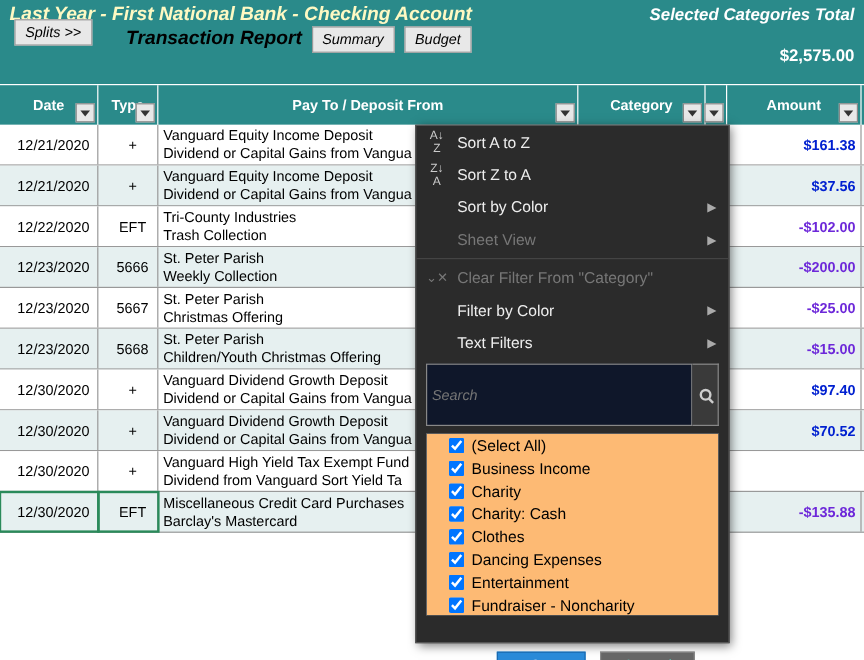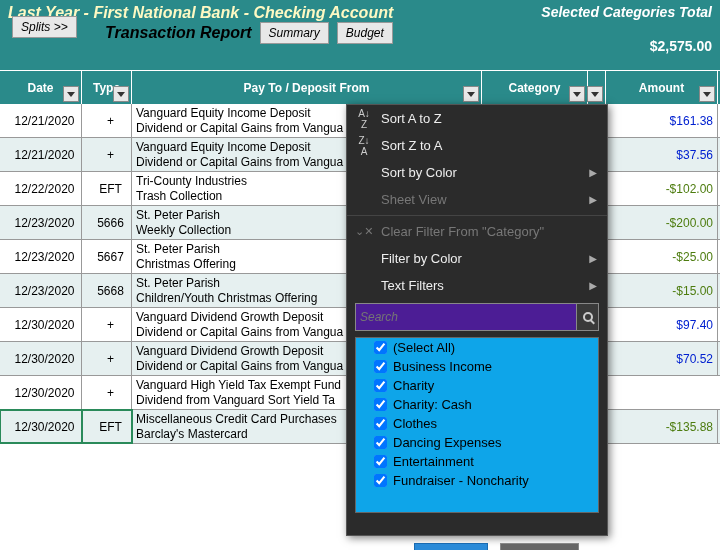--- a/index.html
+++ b/index.html
@@ -31,36 +31,36 @@
   .data-row { display: flex; height: 34px; border-bottom: 1px solid #999; background: #fff; }
   .data-row.alt { background: #e6f0f0; }
   .cell { border-right: 1px solid #999; display: flex; align-items: center; padding: 2px 4px; overflow: hidden; }
   .cell.center { justify-content: center; padding-left: 12px; }
   .cell.right { justify-content: flex-end; }
   .cell-date { width: 82px; }
   .cell-type { width: 50px; }
   .cell-payto { width: 350px; flex-direction: column; align-items: flex-start; justify-content: center; line-height: 1.2; }
   .cell-cat { width: 106px; }
   .cell-check { width: 18px; font-family: serif; }
-  .cell-amount { width: 112px; font-weight: normal; }
+  .cell-amount { width: 112px; font-weight: bold; }
   .amt-pos { color: #0020d0; }
-  .amt-neg { color: #4d7c0f; }
+  .amt-neg { color: #6d28d9; }
   .last-row .cell-date, .last-row .cell-type { outline: 2px solid #2a8a5a; outline-offset: -1px; }
   
   
   .filter-panel { position: absolute; left: 346px; top: 104px; width: 262px; height: 432px; background: #2b2b2b; color: #eee; border: 1px solid #555; box-shadow: 2px 2px 8px rgba(0,0,0,0.5); font-size: 13px; }
   .fp-item { display: flex; align-items: center; padding: 6px 10px 6px 34px; position: relative; cursor: pointer; }
   .fp-item.disabled { color: #777; cursor: default; }
   .fp-icon { position: absolute; left: 8px; width: 18px; text-align: center; font-size: 11px; }
   .fp-arrow { position: absolute; right: 10px; color: #aaa; font-size: 10px; }
   .fp-sep { height: 1px; background: #444; margin: 2px 0; }
   .fp-search-row { padding: 4px 8px; display: flex; }
-  .fp-search { flex: 1; background: #4c1d95; border: 1px solid #888; padding: 6px 4px; font-size: 12px; color: #888; font-style: italic; }
+  .fp-search { flex: 1; background: #0f172a; border: 1px solid #888; padding: 18px 4px; font-size: 12px; color: #888; font-style: italic; }
   .fp-search-icon { width: 22px; background: #3a3a3a; border: 1px solid #888; border-left: none; display: flex; align-items: center; justify-content: center; }
-  .fp-checklist { margin: 2px 8px 20px 8px; background: #0ea5e9; color: #000; height: 176px; overflow: auto; border: 1px solid #666; position: relative; }
+  .fp-checklist { margin: 2px 8px 20px 8px; background: #fdba74; color: #000; height: 152px; overflow: auto; border: 1px solid #666; position: relative; }
   .fp-check-item { display: flex; align-items: center; padding: 2px 4px 2px 18px; }
   .fp-check-item input { margin-right: 6px; }
   .fp-footer { display: flex; justify-content: flex-end; gap: 12px; padding: 10px 28px; }
   .fp-ok { background: #2a8ad8; color: #fff; border: 1px solid #1a6ab0; padding: 3px 26px; cursor: pointer; }
   .fp-cancel { background: #666; color: #5eead4; border: 1px solid #888; padding: 3px 18px; cursor: pointer; }
   .sort-icon { font-size: 10px; color: #ccc; }
   .magnify { width: 10px; height: 10px; border: 2px solid #ccc; border-radius: 50%; position: relative; }
   .magnify::after { content: ""; position: absolute; width: 5px; height: 2px; background: #ccc; transform: rotate(45deg); bottom: -3px; right: -4px; }
 </style>
 </head>

